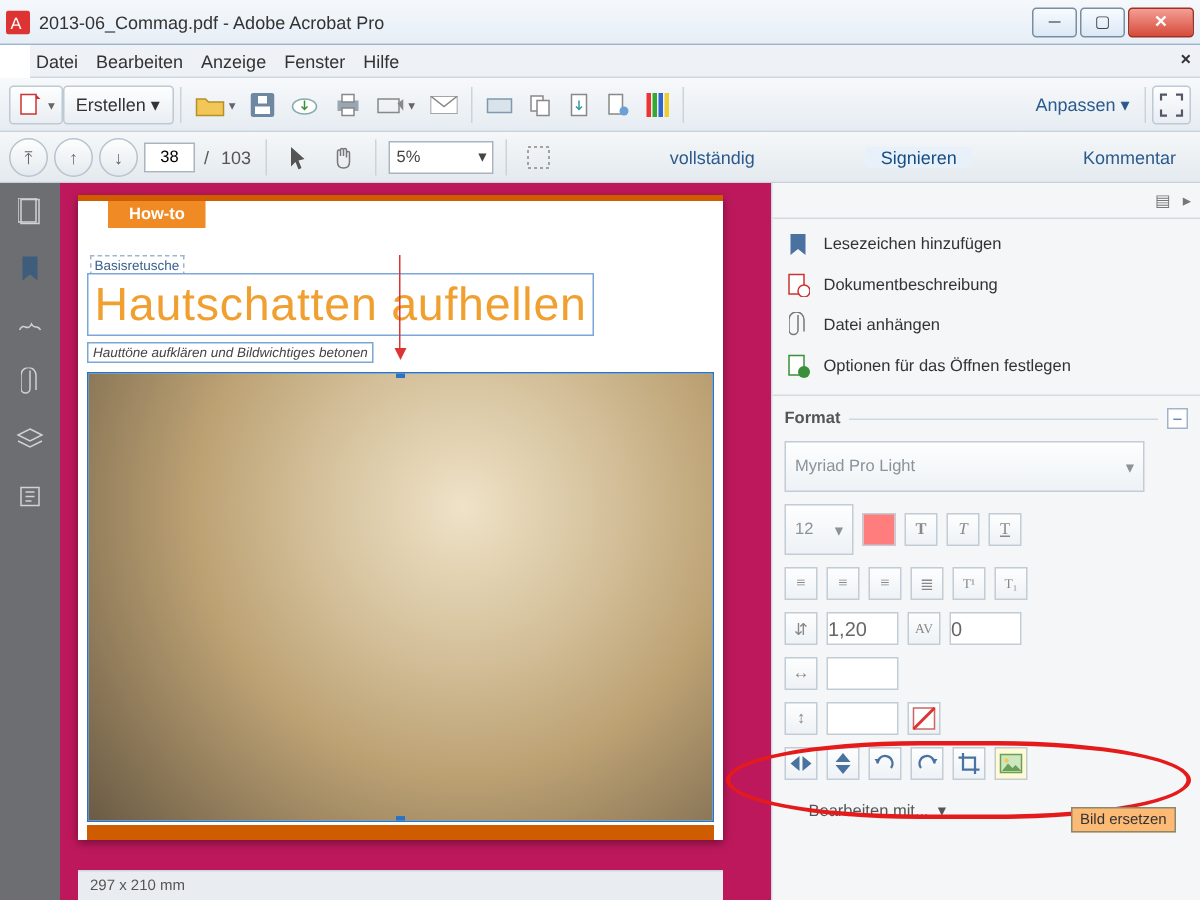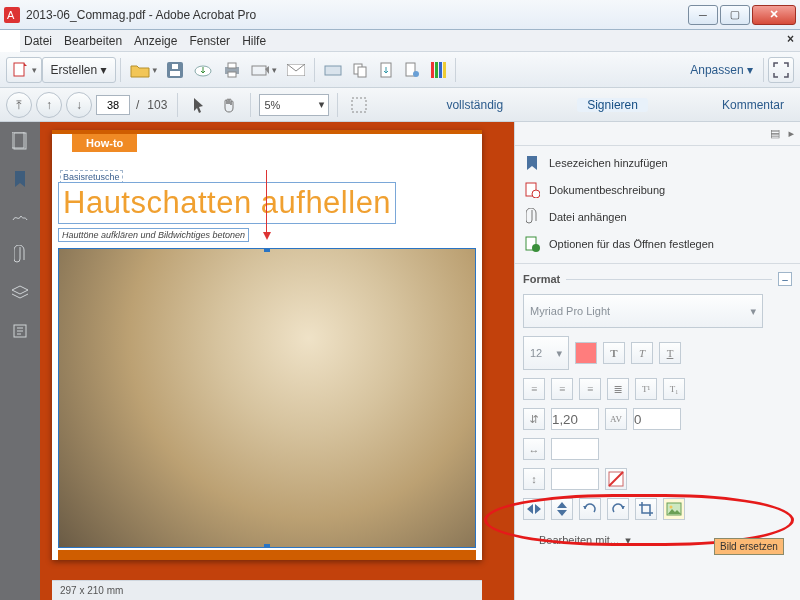--- a/index.html
+++ b/index.html
@@ -35,21 +35,21 @@
   .zoombox{width:70px;height:22px;border:1px solid #a9b4bf;background:#fff;display:flex;align-items:center;justify-content:space-between;padding:0 4px;font-size:11px;color:#444;}
   .linkbtn{margin-left:auto;color:#2b5b8c;padding:0 10px;}
   .linkbtn.sel{background:#e8f1fa;border-radius:3px;color:#174f84;}
 
   
   .work { position:absolute; top:122px; bottom:0; left:0; right:0; display:flex; }
   .leftbar{ width:40px; background:#6d6e71;display:flex;flex-direction:column;align-items:center;padding-top:8px;gap:16px;}
   .leftbar .lb{width:22px;height:22px;color:#cfd3d6;display:flex;align-items:center;justify-content:center;}
 
   
-  .doc{ flex:1; background:#c2410c; position:relative; overflow:hidden;}
+  .doc{ flex:1; background:#be185d; position:relative; overflow:hidden;}
   .page{ position:absolute; left:12px; top:8px; width:430px; height:430px; background:#fff; box-shadow:0 2px 6px rgba(0,0,0,.4); }
   .howto{position:absolute;left:20px;top:4px;background:#f08a24;color:#fff;font-size:11px;padding:3px 14px;font-weight:bold;}
   .bar-orange{position:absolute;left:0;top:0;width:100%;height:4px;background:#cf5d00;}
   .basis{position:absolute;left:8px;top:40px;font-size:9px;color:#3a5f8e;border:1px dashed #a0b5cc;padding:1px 2px;}
   .h1{position:absolute;left:6px;top:52px;font-size:31px;font-weight:300;color:#f0a030;letter-spacing:.5px;border:1px solid #7aa7d8;padding:2px 4px;background:#fff;}
   .sub{position:absolute;left:6px;top:98px;font-size:9px;font-style:italic;color:#444;border:1px solid #7aa7d8;padding:1px 3px;}
   .arrow{position:absolute;left:214px;top:40px;width:0;height:68px;border-left:1.5px solid #d33;}
   .arrow::after{content:"";position:absolute;bottom:-2px;left:-4px;border-left:4px solid transparent;border-right:4px solid transparent;border-top:8px solid #d33;}
   .photo{position:absolute;left:6px;top:118px;right:6px;height:300px;border:1.5px solid #2a74c3;overflow:hidden;background:radial-gradient(circle at 60% 30%, #efe2c7 0%, #d6c39e 28%, #bca173 55%, #6a5b45 100%);}
   .handle{position:absolute;width:6px;height:6px;background:#2a74c3;}

